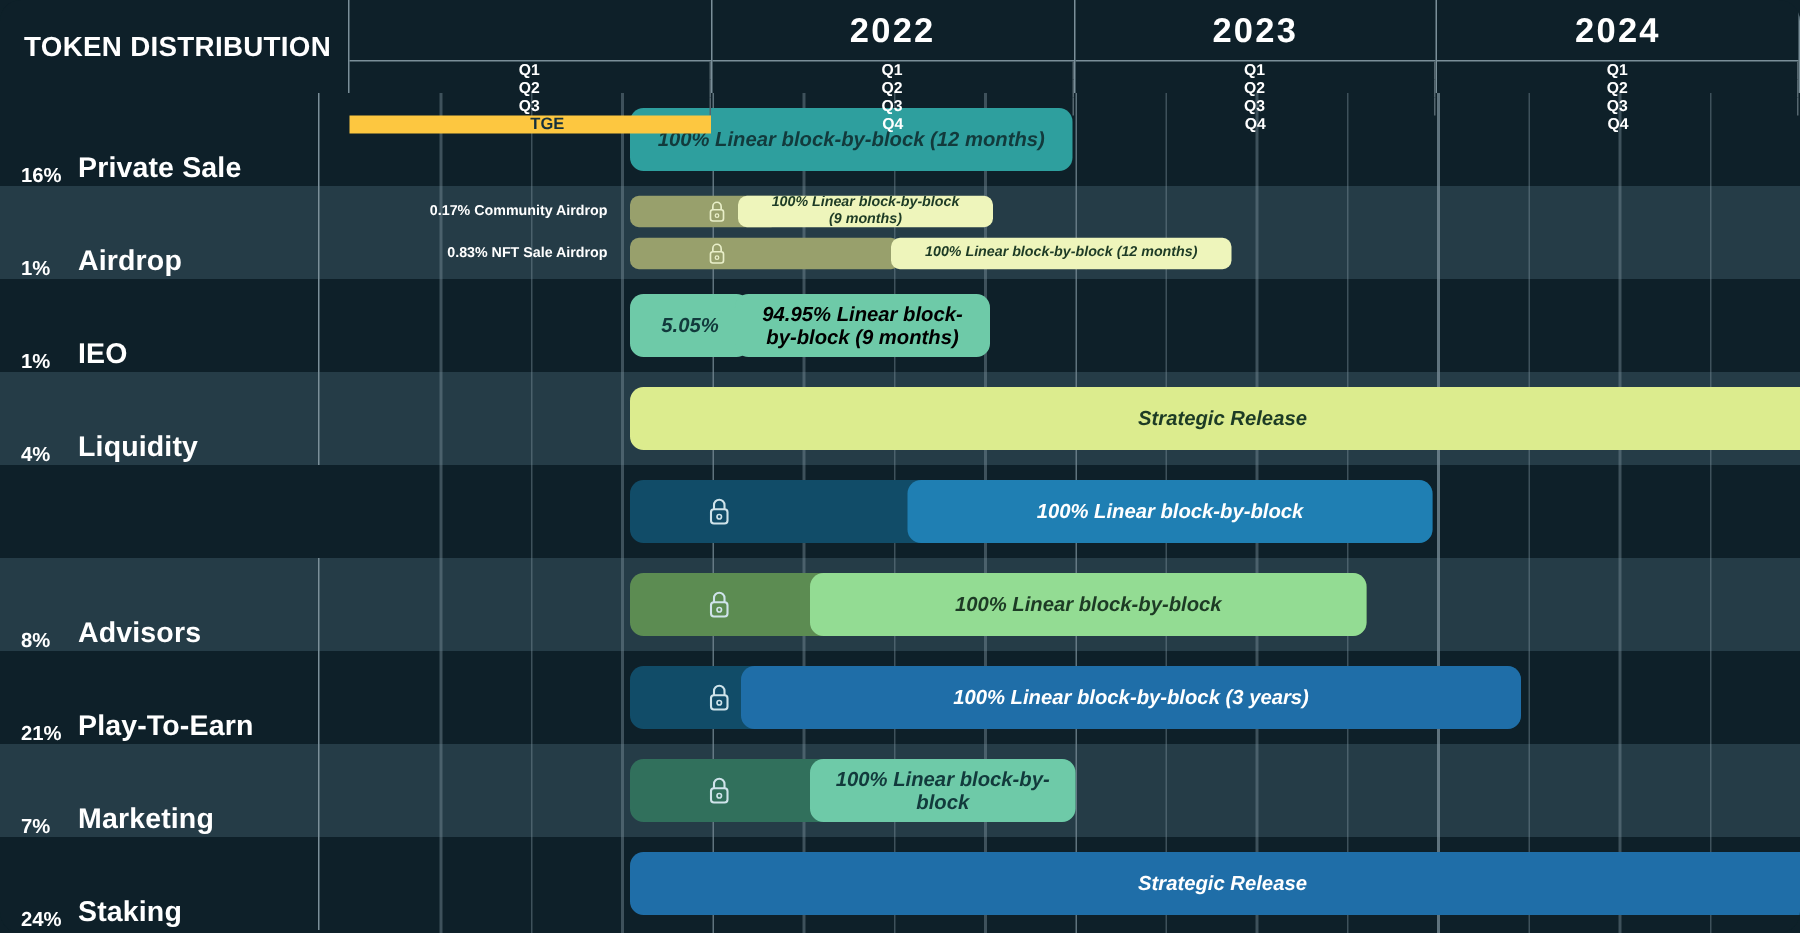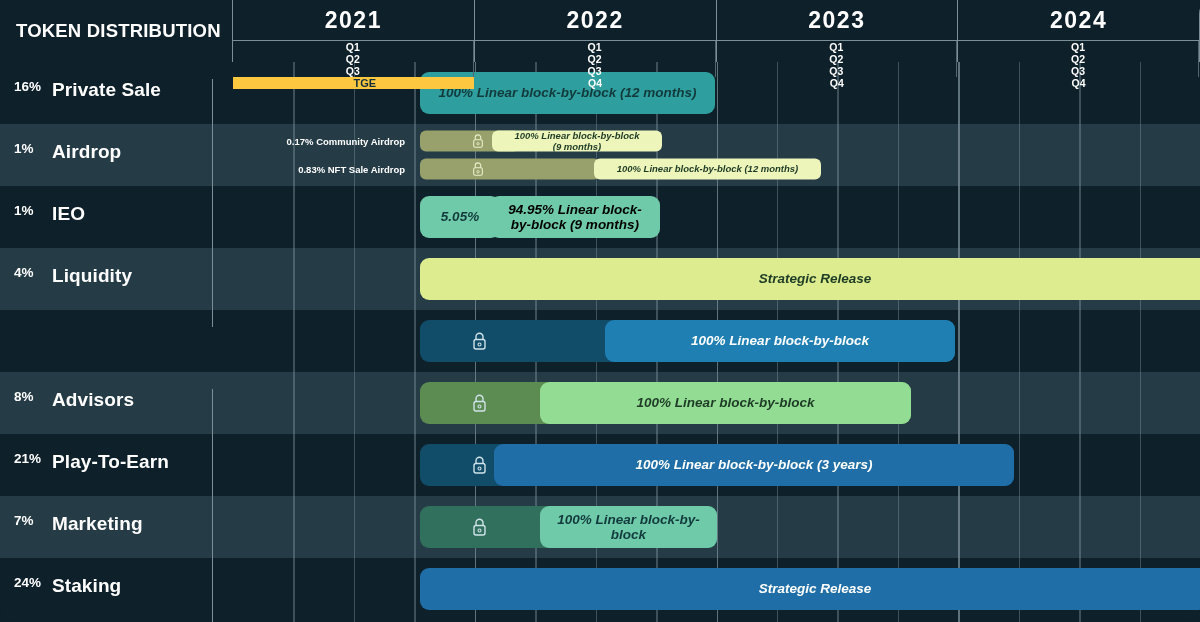--- a/index.html
+++ b/index.html
@@ -97,24 +97,24 @@
     position: absolute;
     left: 0;
     width: 1200px;
     height: 62px;
   }
   .row.dark  { background: #0e2029; }
   .row.light { background: #253c47; }
 
   .row-label {
     position: absolute;
-    left: 0; top: 17px;
+    left: 0; top: 0;
     width: 213px; height: 100%;
     display: flex;
-    align-items: flex-start;
+    align-items: flex-end;
     z-index: 4;
     border-right: 1.5px solid #7b8f99;
   }
   .row-pct {
     width: 52px;
     padding-left: 14px;
     color: #ffffff;
     font-size: 13.5px;
     font-weight: 800;
   }
@@ -193,21 +193,20 @@
 <body>
 
 <div id="chart">
 
   <div class="header">
     <div class="header-title-cell">
       <span class="title-text">TOKEN DISTRIBUTION</span>
     </div>
     <div id="year-blocks">
         <div class="year-block" style="left: 233px; width: 241.75px;">
-          <div class="year-label">2021</div>
           <div class="quarter-row">
             <div class="quarter-cell">Q1</div>
             <div class="quarter-cell">Q2</div>
             <div class="quarter-cell">Q3</div>
             <div class="quarter-cell tge">TGE</div>
           </div>
         </div>
         <div class="year-block" style="left: 474.75px; width: 241.75px;">
           <div class="year-label">2022</div>
           <div class="quarter-row">

